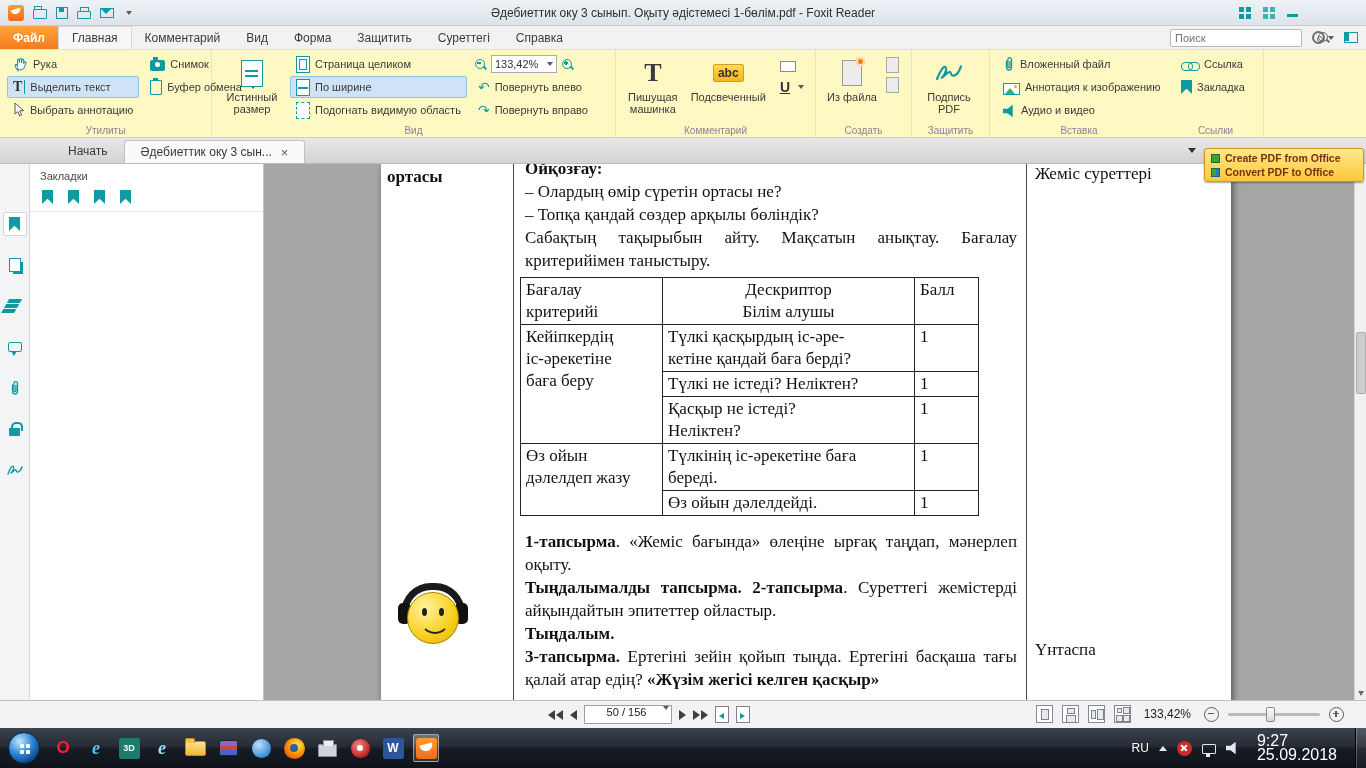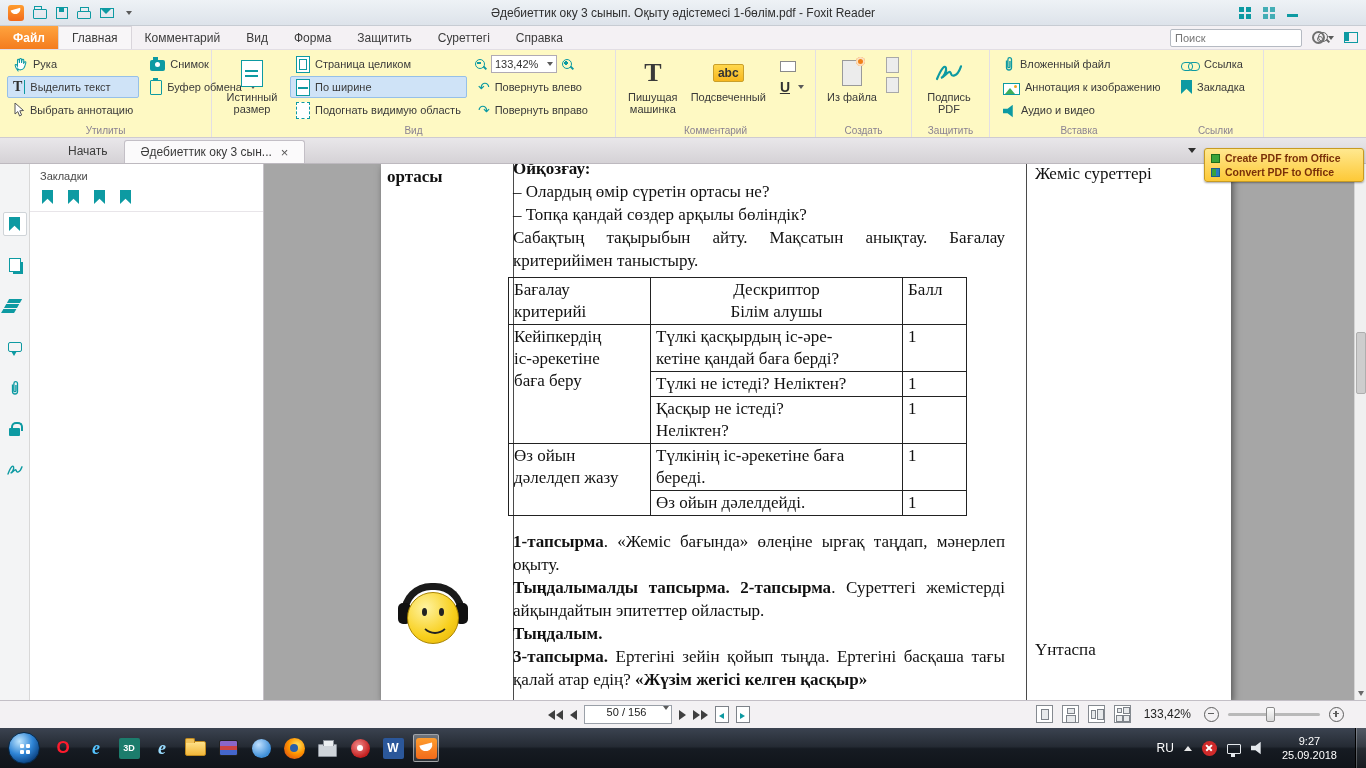--- a/index.html
+++ b/index.html
@@ -114,21 +114,21 @@
   .sbtn{position:absolute;left:0;width:12px;height:13px;background:#f0f0f0;display:flex;align-items:center;justify-content:center}
   .sbtn.up{top:0}.sbtn.down{bottom:0}
   .sbtn .tri-u{width:0;height:0;border-left:3.5px solid transparent;border-right:3.5px solid transparent;border-bottom:5px solid #6a6a6a}
   .sbtn .tri-d{width:0;height:0;border-left:3.5px solid transparent;border-right:3.5px solid transparent;border-top:5px solid #6a6a6a}
   .sthumb{position:absolute;left:1px;top:168px;width:10px;height:62px;background:#cdcdcd;border:1px solid #aeaeae;border-radius:2px}
   
   .page{position:absolute;left:117px;top:0;width:850px;height:536px;background:#fff;box-shadow:2px 3px 7px rgba(0,0,0,.5);overflow:hidden;font-family:"Liberation Serif","DejaVu Serif",serif;font-size:17px;line-height:23px;color:#111}
   .vline{position:absolute;top:0;bottom:0;width:1px;background:#4a4a4a}
   .doc-left{position:absolute;left:0;top:1px;width:132px;padding:0 6px;font-weight:bold}
   .doc-right{position:absolute;left:646px;top:-2px;width:204px;padding:0 8px}
-  .doc-main{position:absolute;left:132px;top:-7px;width:492px}
+  .doc-main{position:absolute;left:144px;top:-7px;width:492px}
   .doc-main p{text-align:justify}
   .b{font-weight:bold}
   .assess{border-collapse:collapse;margin:5px 8px 14px -5px;table-layout:fixed;width:458px}
   .assess td{border:1px solid #222;vertical-align:top;padding:1px 5px;white-space:pre-line;line-height:22px}
   .c1{width:142px}.c2{width:252px}.c3{width:64px}
   .tc{text-align:center}
   .resource-bottom{margin-top:453px}
   
   .smiley{position:absolute;left:20px;top:418px;width:64px;height:66px;font-weight:normal}
   .sm-band{position:absolute;left:0;top:0;width:64px;height:30px;border:7px solid #1a1a1a;border-bottom:none;border-radius:32px 32px 0 0}
@@ -188,21 +188,21 @@
   .g-foxit::before{content:"";position:absolute;left:4px;top:6px;width:13px;height:7px;background:#fff;border-radius:0 0 10px 10px;transform:rotate(-14deg)}
   .tray{margin-left:auto;display:flex;align-items:center;gap:10px;color:#fff;padding-right:0}
   .lang{font-size:12px;color:#fff}
   .tray-arrow{width:0;height:0;border-left:4px solid transparent;border-right:4px solid transparent;border-bottom:5px solid #e8e8e8}
   .ti-red{width:15px;height:15px;border-radius:50%;background:#d02a2a;position:relative}
   .ti-red::before,.ti-red::after{content:"";position:absolute;left:3.5px;top:6.7px;width:8px;height:1.8px;background:#fff}
   .ti-red::before{transform:rotate(45deg)}.ti-red::after{transform:rotate(-45deg)}
   .ti-mon{width:14px;height:10px;border:1.5px solid #e4e8ec;border-radius:1px;position:relative;margin-top:2px}
   .ti-mon::after{content:"";position:absolute;left:3px;bottom:-4px;width:4px;height:3px;background:#e4e8ec}
   .ti-vol{width:13px;height:13px;background:#e4e8ec;clip-path:polygon(0 32%,35% 32%,75% 2%,75% 98%,35% 68%,0 68%)}
-  .clock{text-align:center;font-size:11px;line-height:14px;color:#fff;padding:0 8px}
+  .clock{text-align:left;font-size:16px;line-height:14px;color:#fff;padding:0 8px}
   .show-desktop{width:11px;height:40px;border-left:1px solid #000;box-shadow:inset 1px 0 0 rgba(255,255,255,.25);background:linear-gradient(rgba(255,255,255,.12),rgba(255,255,255,.03))}
   
   .svgic{display:inline-flex;align-items:center;justify-content:center;flex:none}
 </style>
 </head>
 <body>
 
 <div class="window">
 
   <div class="titlebar">

